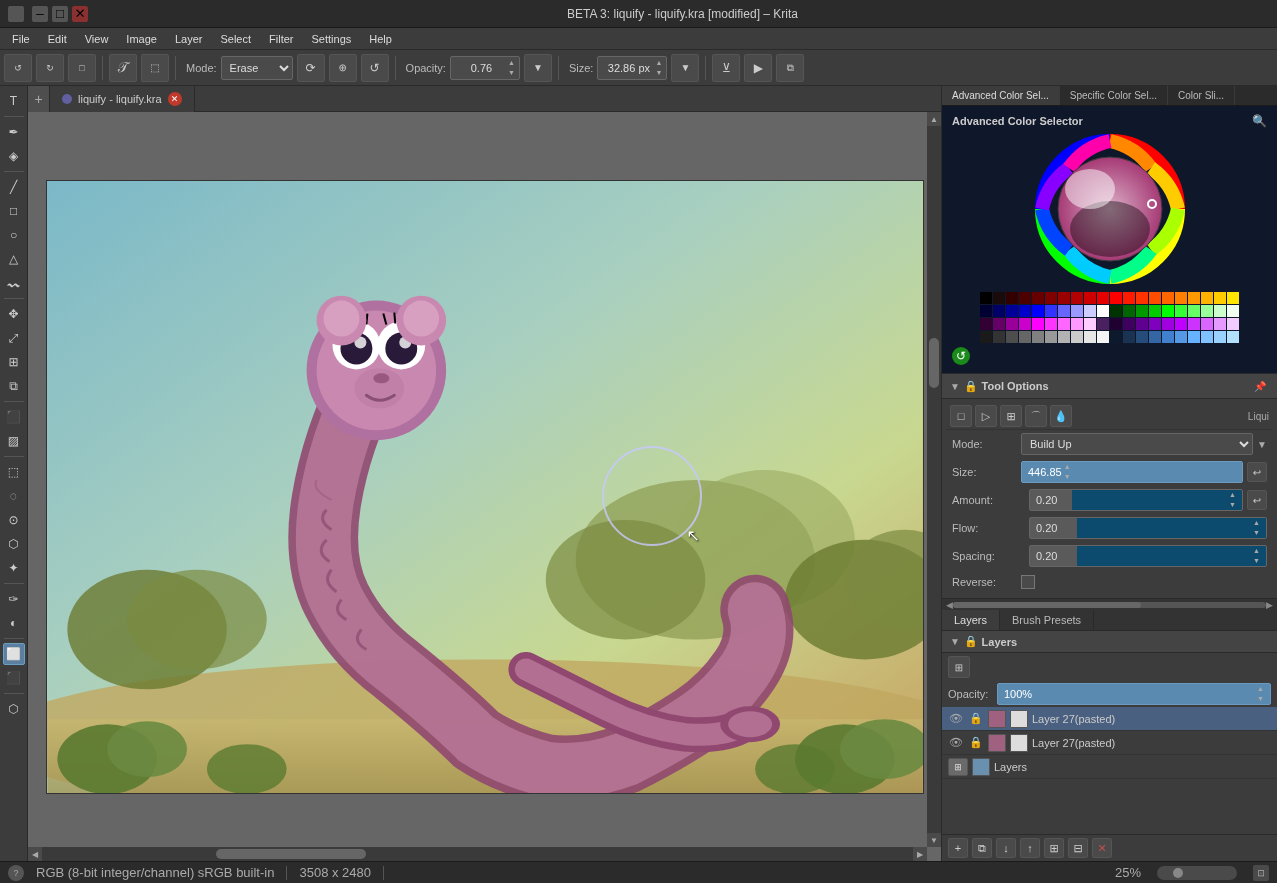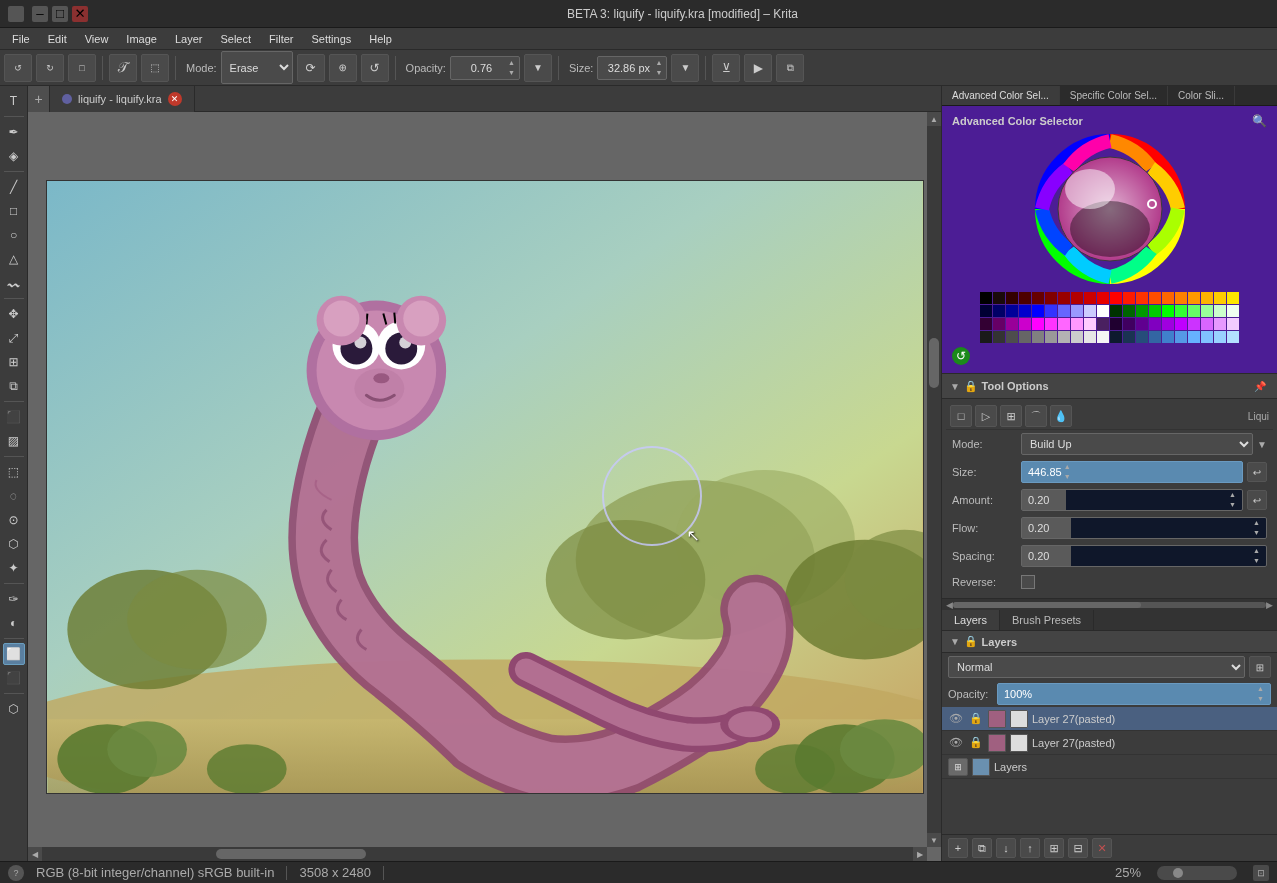--- a/index.html
+++ b/index.html
@@ -61,21 +61,21 @@
       background: #4a4a4a;
       border: 1px solid #555;
       border-radius: 2px;
       cursor: pointer;
       display: flex; align-items: center; justify-content: center;
       color: #ccc; font-size: 13px;
     }
     .toolbar-separator { width: 1px; height: 24px; background: #555; margin: 0 2px; }
     .toolbar-label { color: #bbb; font-size: 11px; margin-left: 4px; }
     .toolbar-select {
-      height: 33px; background: #4a4a4a; border: 1px solid #666; color: #ddd;
+      height: 24px; background: #4a4a4a; border: 1px solid #666; color: #ddd;
       font-size: 11px; padding: 0 4px; border-radius: 2px; cursor: pointer;
     }
     .toolbar-spinbox {
       height: 24px; width: 70px; background: #4a4a4a; border: 1px solid #666;
       color: #ddd; font-size: 11px; padding: 0 4px; border-radius: 2px;
       display: flex; align-items: center; justify-content: space-between;
     }
     .spinbox-val { flex: 1; text-align: center; }
     .spinbox-arrows { display: flex; flex-direction: column; }
     .spinbox-arrow { font-size: 7px; line-height: 10px; color: #aaa; cursor: pointer; }
@@ -183,21 +183,21 @@
     .cs-tab {
       padding: 4px 10px; font-size: 10px; cursor: pointer; color: #bbb;
       border-right: 1px solid #3a3a3a;
     }
     .cs-tab.active { background: #3c3c3c; color: #ddd; }
     .color-selector-body {
       padding: 6px;
       display: flex;
       flex-direction: column;
       align-items: center;
-      background: #4c1d95;
+      background: #0f172a;
     }
     .color-wheel-container {
       position: relative;
       width: 150px; height: 150px;
       margin: 4px auto;
     }
     .color-wheel-svg {
       width: 150px; height: 150px;
     }
     .color-swatch-grid {
@@ -258,21 +258,21 @@
       cursor: pointer;
     }
     .option-spinbox {
       flex: 1; height: 22px;
       background: #5a8ab0; border: 1px solid #6a9ac0;
       color: #fff; font-size: 11px; border-radius: 2px;
       display: flex; align-items: center; padding: 0 6px;
       position: relative;
     }
     .option-spinbox.normal {
-      background: #0f172a; border-color: #666; color: #ddd;
+      background: #0c4a6e; border-color: #666; color: #ddd; margin-left: 8px;
     }
     .spinbox-up-down {
       display: flex; flex-direction: column; margin-left: 2px;
     }
     .sud { font-size: 7px; color: #aaa; line-height: 10px; cursor: pointer; }
     .option-icon-btn {
       width: 20px; height: 20px;
       background: #4a4a4a; border: 1px solid #555;
       border-radius: 2px; cursor: pointer;
       display: flex; align-items: center; justify-content: center;
@@ -857,26 +857,20 @@
           <div class="layers-tab active">Layers</div>
           <div class="layers-tab">Brush Presets</div>
         </div>
         <div class="panel-header" style="border-top:none;">
           <span class="panel-header-icon">▼</span>
           <span>🔒</span>
           <span class="panel-header-title">Layers</span>
         </div>
         <div class="layers-body">
           <div class="layer-blend-row">
-            <select class="layer-blend-select">
-              <option>Normal</option>
-              <option>Multiply</option>
-              <option>Screen</option>
-              <option>Overlay</option>
-            </select>
             <div class="layer-grid-btn">⊞</div>
           </div>
           <div class="layer-opacity-row">
             <span class="layer-opacity-label">Opacity:</span>
             <div class="layer-opacity-box">
               <span>100%</span>
               <div class="spinbox-up-down" style="margin-left:auto;">
                 <span class="sud">▲</span>
                 <span class="sud">▼</span>
               </div>

